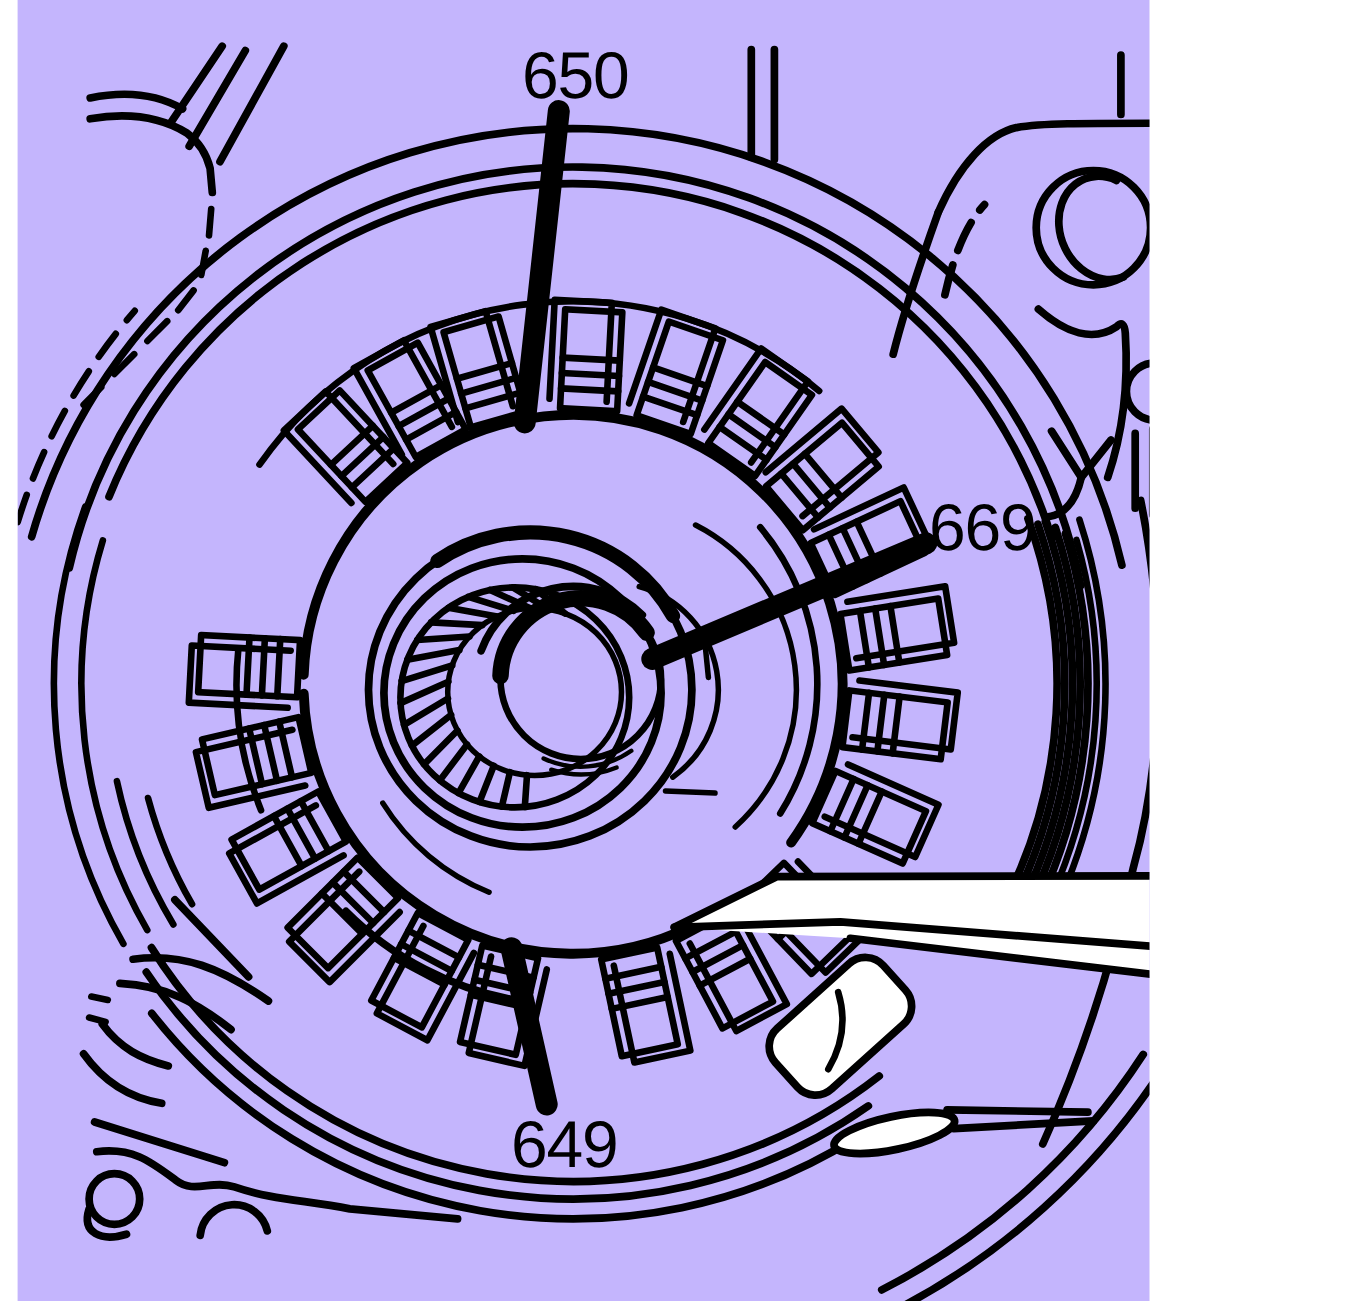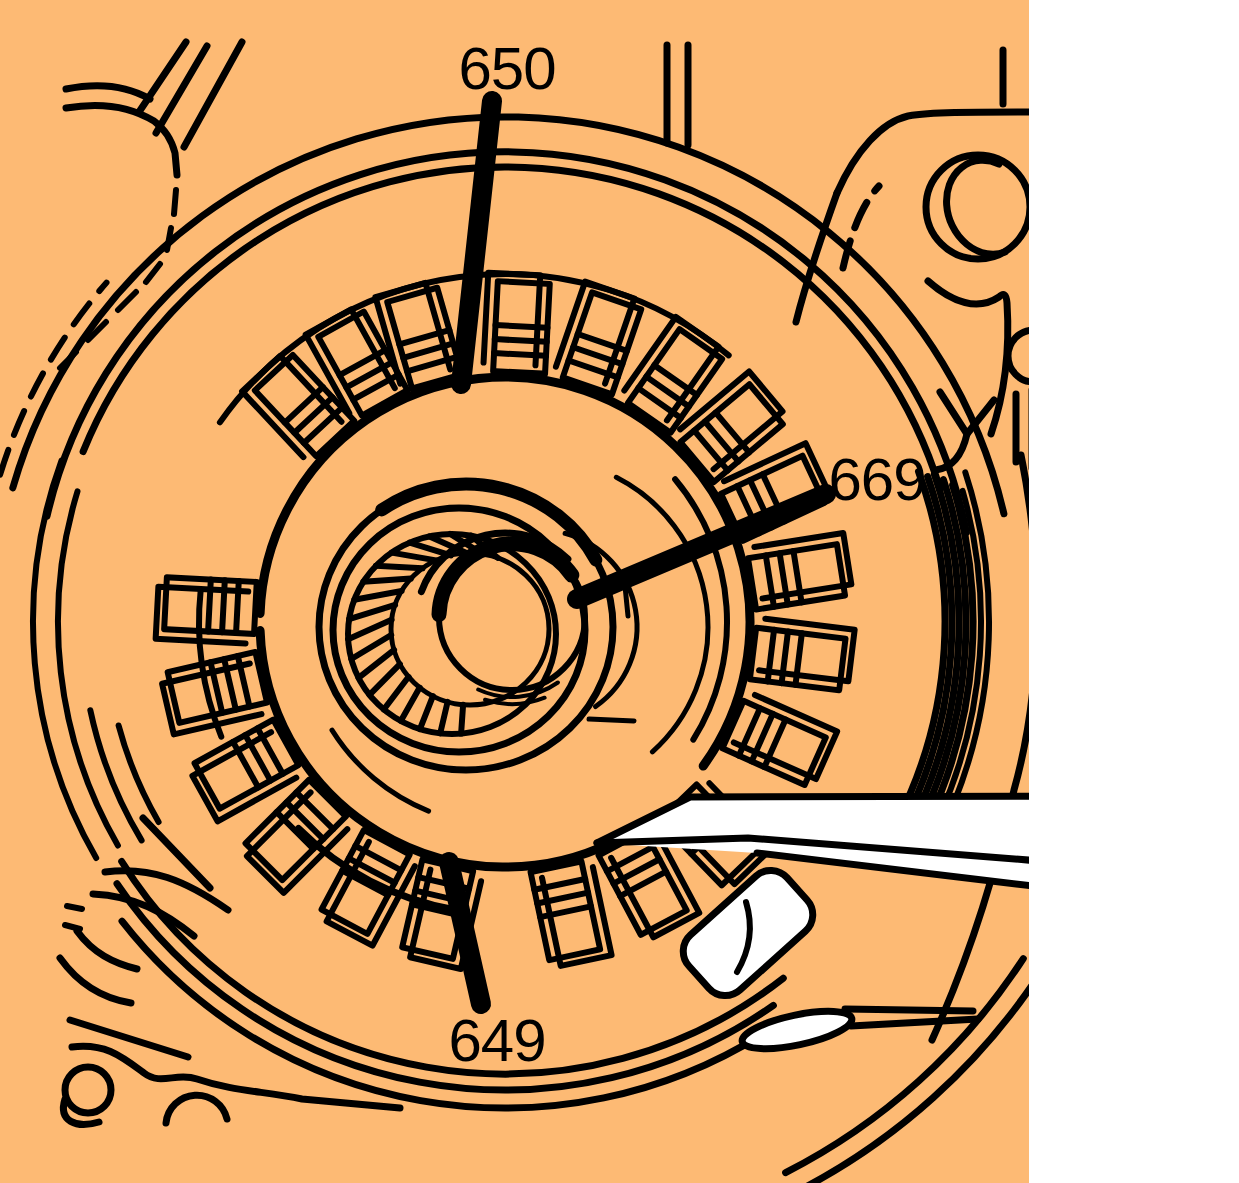--- a/index.html
+++ b/index.html
@@ -1,16 +1,16 @@
 <!DOCTYPE html>
 <html><head>
 <meta charset="utf-8">
 <style>
   html,body{margin:0;padding:0;background:#fff;}
-  .stage{position:relative;width:1029px;height:1183px;background:#fdba74;overflow:hidden;}
+  .stage{position:relative;width:1029px;height:1183px;background:#c4b5fd;overflow:hidden;margin-left:16px;}
   svg{display:block;}
   .ln{fill:none;stroke:#000;stroke-linecap:round;stroke-linejoin:round;}
   text.callout{font-family:"Liberation Sans","DejaVu Sans",sans-serif;font-size:60px;letter-spacing:-1px;fill:#000;text-anchor:middle;}
 </style>
 </head>
 <body>
 
 <div class="stage">
 <svg id="fig" width="1239" height="1183" viewBox="0 0 1239 1183">
 

